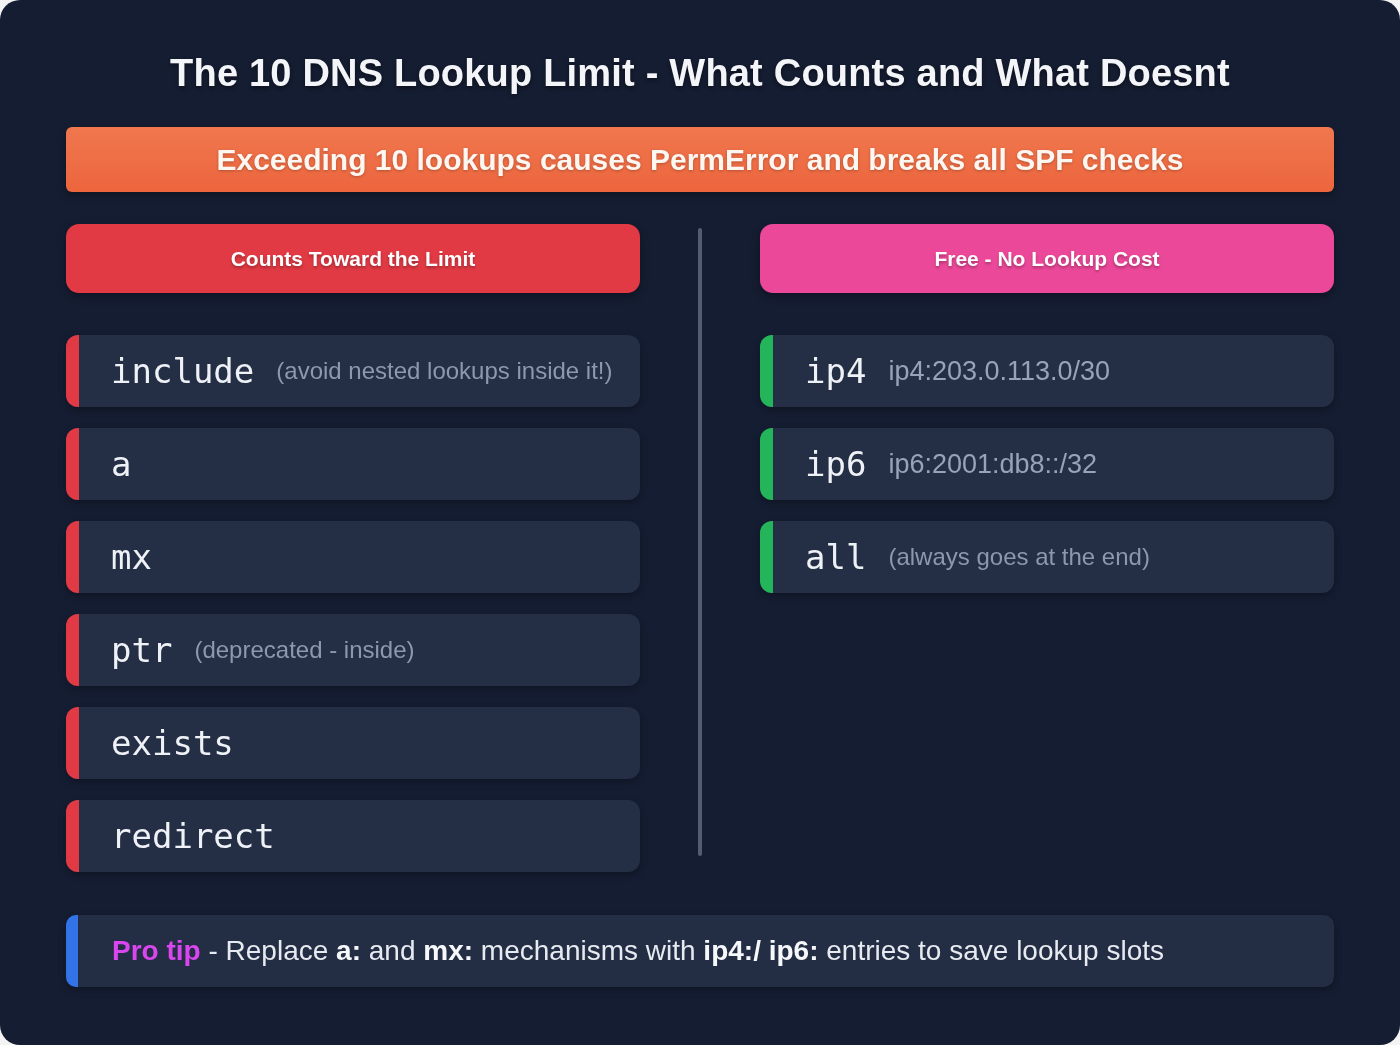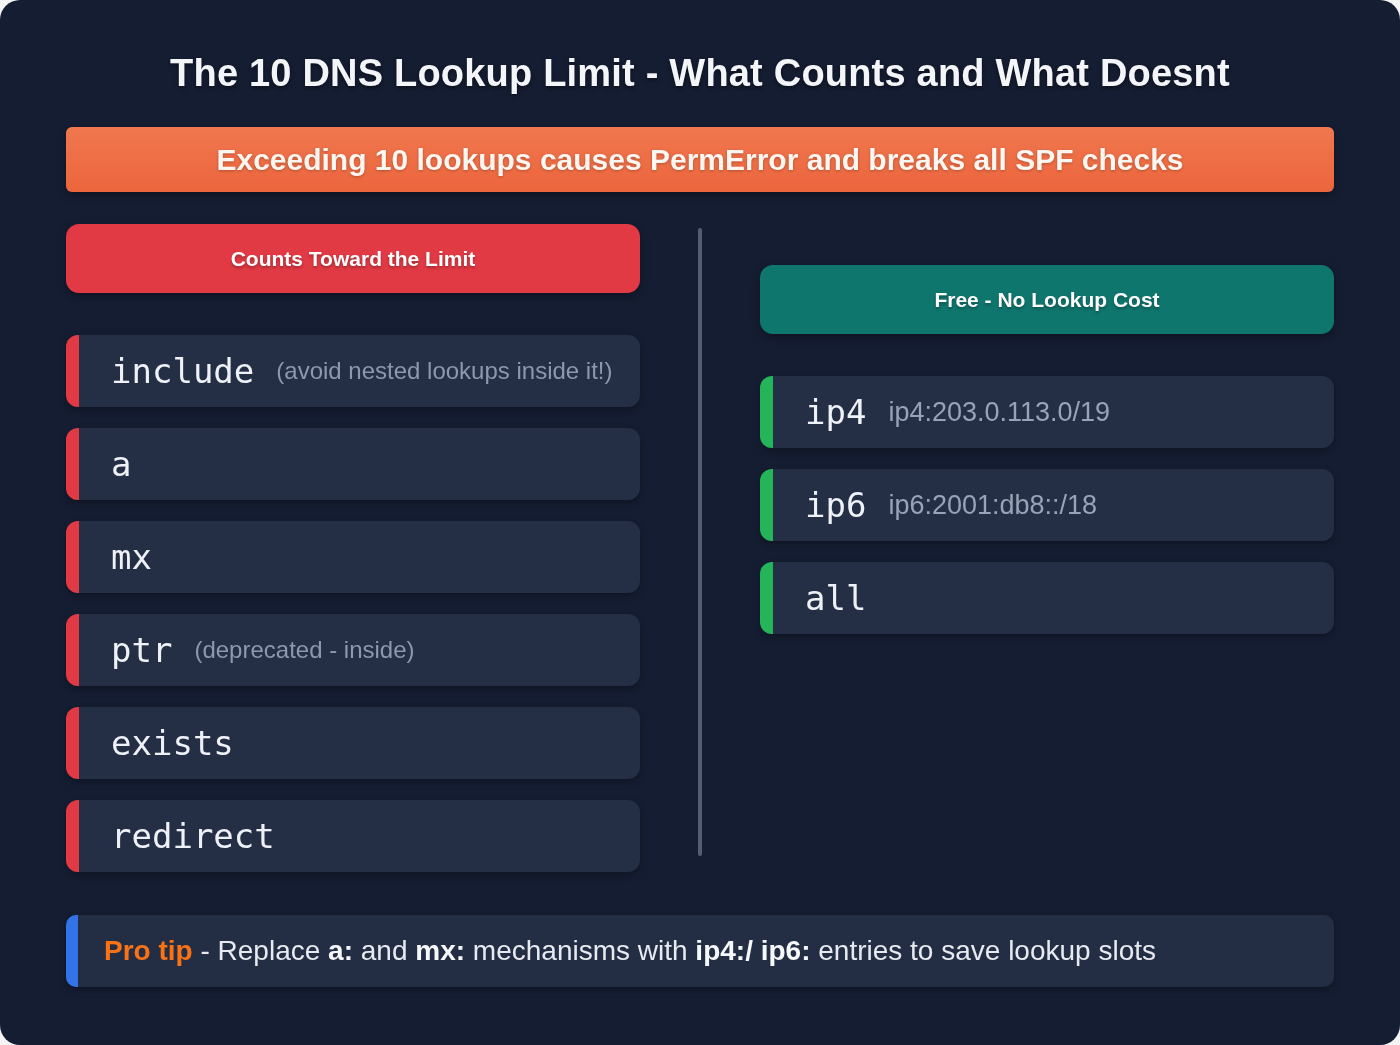--- a/index.html
+++ b/index.html
@@ -54,21 +54,21 @@
     height: 69px;
     border-radius: 13px;
     display: flex; align-items: center; justify-content: center;
     color: #ffffff;
     font-size: 21px;
     font-weight: 700;
     text-shadow: 0 2px 3px rgba(0,0,0,0.3);
     box-shadow: 0 3px 8px rgba(0,0,0,0.35);
   }
   .col-header.red   { background: #e23a44; }
-  .col-header.green { background: #0f766e; margin-top: 41px; }
+  .col-header.green { background: #ec4899; }
   .items {
     margin-top: 42px;
     display: flex;
     flex-direction: column;
     gap: 21px;
   }
   .card {
     position: relative;
     height: 72px;
     background: #242e45;
@@ -125,22 +125,23 @@
     position: absolute;
     left: 0; top: 0; bottom: 0;
     width: 12px;
     background: #3273e8;
   }
   .pro-tip-text {
     font-size: 28px;
     color: #e7eaf0;
   }
   .pro-tip-label {
-    color: #f97316;
-    font-weight: 700;
+    color: #d946ef;
+    font-weight: 700;
+    margin-left: 8px;
   }
   .pro-tip-text b { color: #f6f8fb; font-weight: 700; }
 </style>
 </head>
 <body>
 
 <div class="canvas">
 
   <h1 class="page-title">The 10 DNS Lookup Limit - What Counts and What Doesnt</h1>
 
@@ -185,30 +186,31 @@
   </div>
 
   <div class="divider"></div>
 
   <div class="column right">
     <div class="col-header green">Free - No Lookup Cost</div>
     <div class="items">
 
         <div class="card">
           <span class="keyword">ip4</span>
-          <span class="note value">ip4:203.0.113.0/19</span>
+          <span class="note value">ip4:203.0.113.0/30</span>
         </div>
 
         <div class="card">
           <span class="keyword">ip6</span>
-          <span class="note value">ip6:2001:db8::/18</span>
+          <span class="note value">ip6:2001:db8::/32</span>
         </div>
 
         <div class="card">
           <span class="keyword">all</span>
+          <span class="note">(always goes at the end)</span>
         </div>
       </div>
   </div>
 
   <div class="pro-tip">
     <span class="pro-tip-text">
       <span class="pro-tip-label">Pro tip</span><span><span> - Replace </span><b>a:</b><span> and </span><b>mx:</b><span> mechanisms with </span><b>ip4:/ ip6:</b><span> entries to save lookup slots</span></span>
     </span>
   </div>
 

